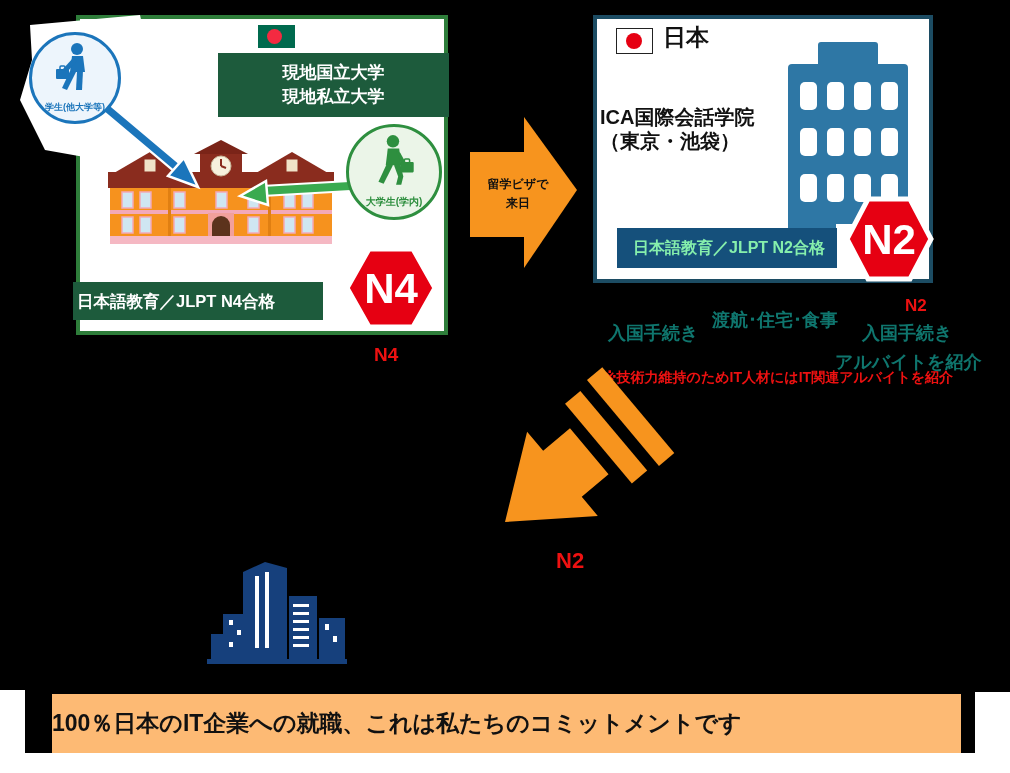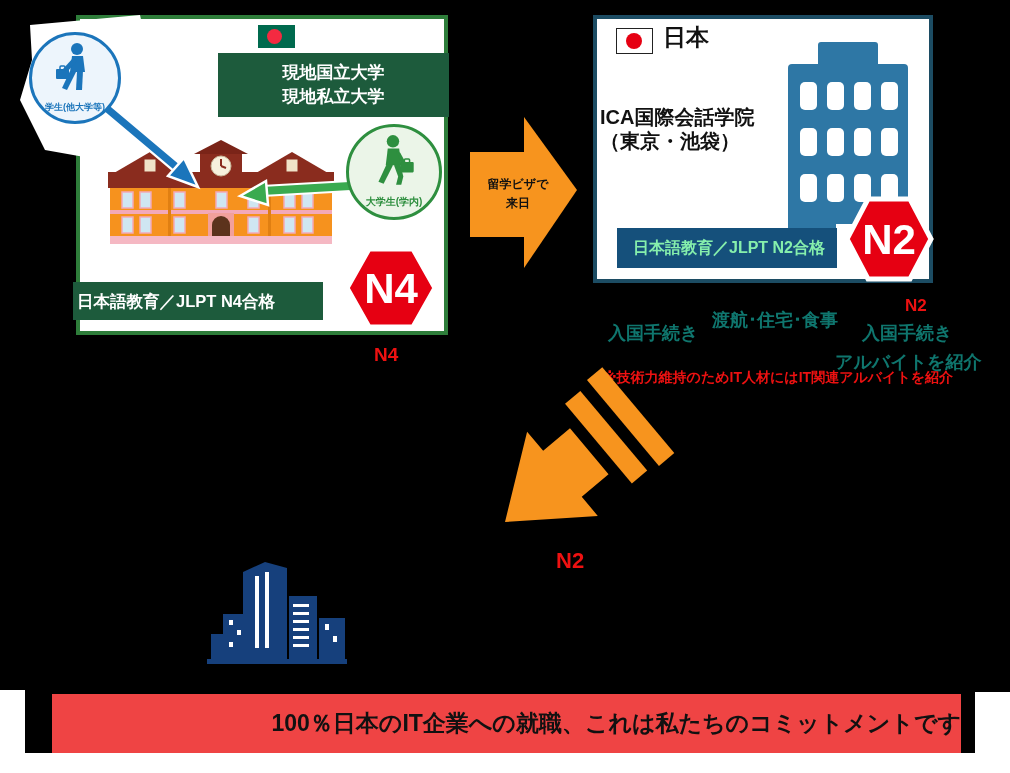--- a/index.html
+++ b/index.html
@@ -33,22 +33,22 @@
   .flag-jp .dot{position:absolute;left:9px;top:4px;width:16px;height:16px;border-radius:50%;background:#e60012;}
   .jp-label{left:663px;top:22px;color:#111;font-weight:bold;font-size:23px;}
   .ica-title{left:600px;top:105px;width:215px;text-align:left;color:#111;
              font-weight:bold;font-size:20px;line-height:24px;}
   .jlpt-navy{left:585px;top:228px;width:220px;height:40px;background:#15507b;color:#86efac;
              font-weight:bold;font-size:16px;line-height:40px;padding-left:16px;box-sizing:border-box;margin-left:32px;}
   
   .red-txt{color:#0f766e;font-weight:bold;font-size:18px;white-space:nowrap;}
   .red-note{color:#ee1111;font-weight:bold;font-size:14px;white-space:nowrap;}
   
-  .banner{left:52px;top:694px;width:909px;height:59px;background:#ef4444;color:#111;
-          font-weight:bold;font-size:23px;text-align:right;line-height:59px;}
+  .banner{left:52px;top:694px;width:909px;height:59px;background:#fdba74;color:#111;
+          font-weight:bold;font-size:23px;text-align:left;line-height:59px;}
   .white-patch{background:#fff;}
   .hex-text{font-weight:bold;fill:#fff;}
 </style>
 </head>
 <body>
 
 <div class="stage">
 
   <div class="abs left-panel"></div>
 

